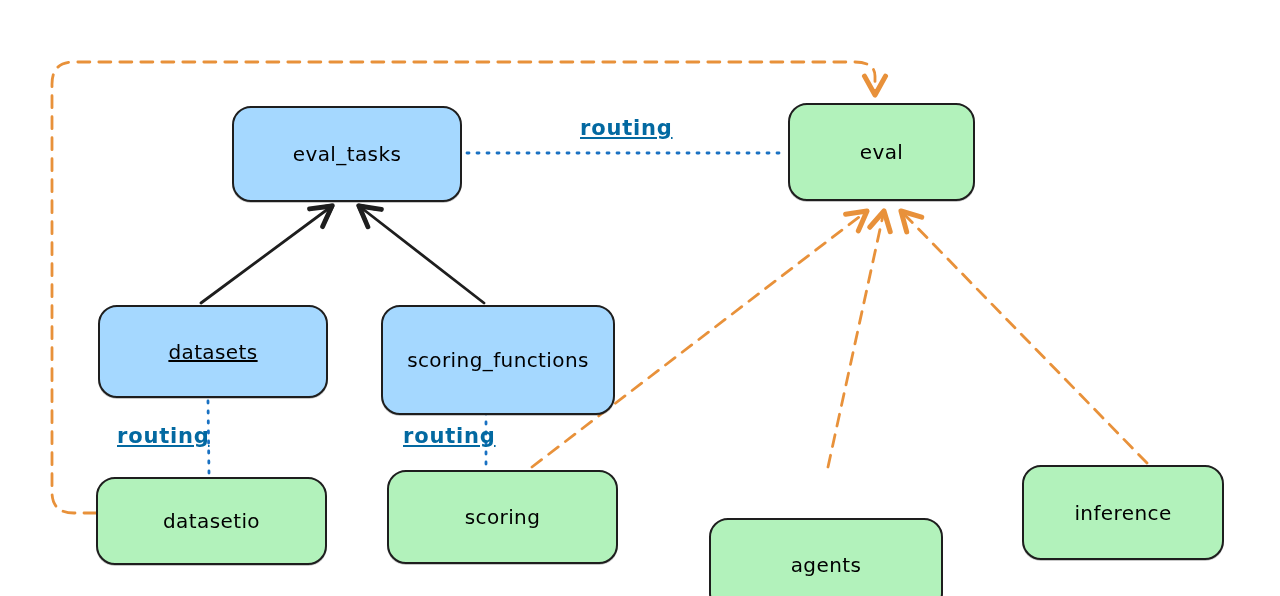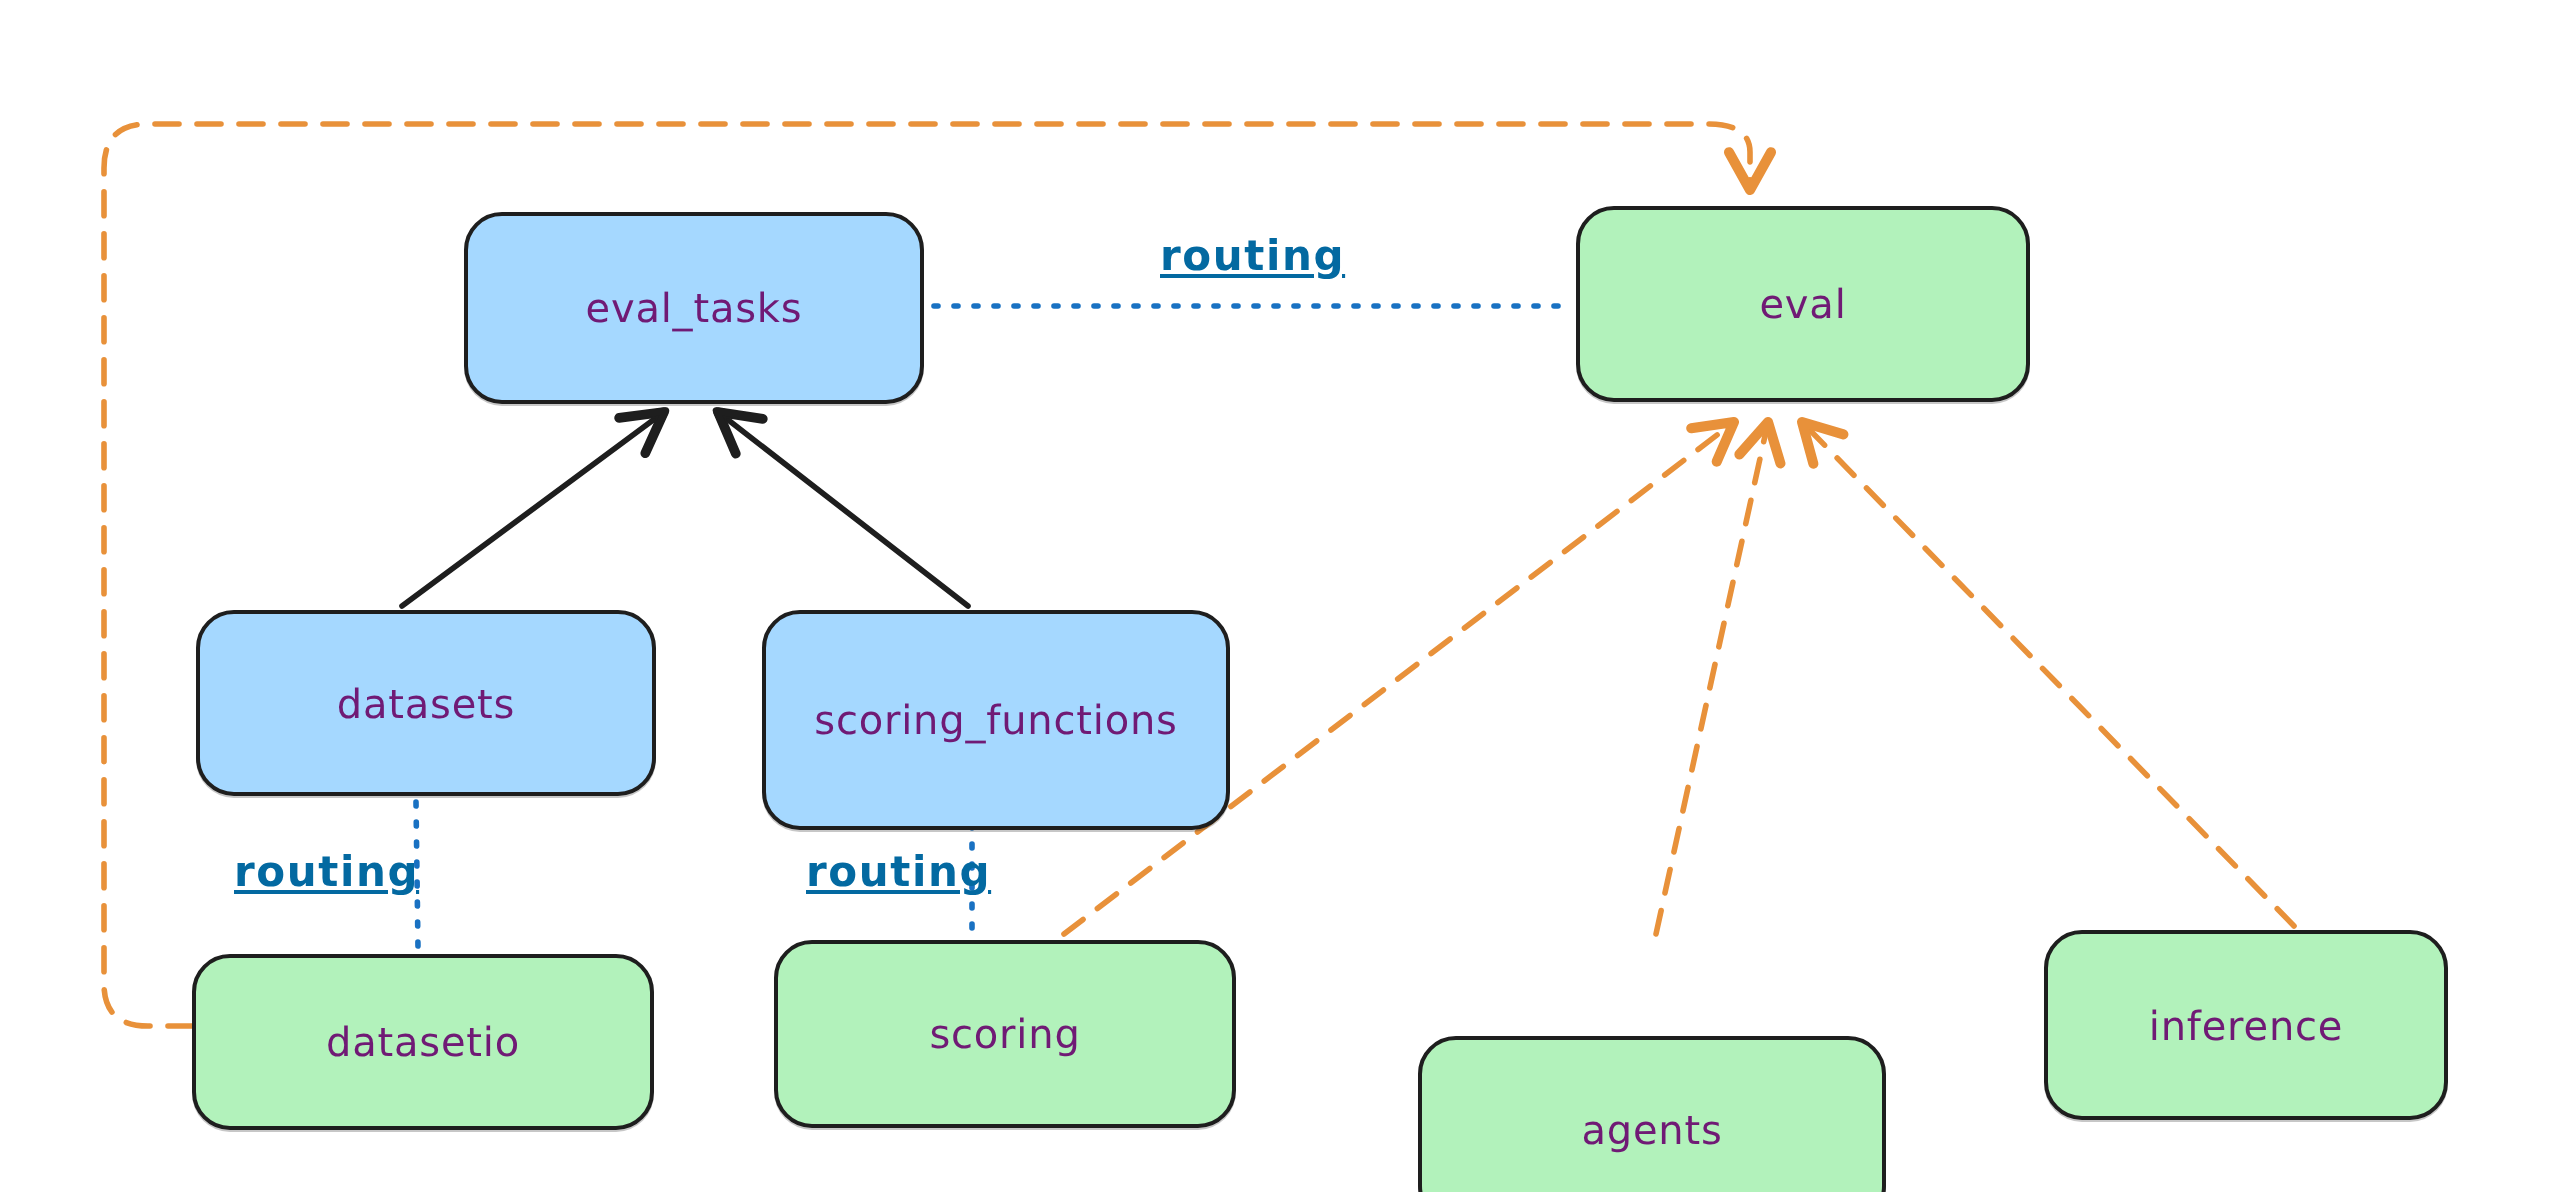--- a/index.html
+++ b/index.html
@@ -26,21 +26,21 @@
     border: 2.5px solid #1e1e1e;
     border-radius: 19px;
     display: flex;
     align-items: center;
     justify-content: center;
     box-shadow: 0 1px 0 rgba(30,30,30,0.25);
   }
   .node.blue  { background: #a5d8ff; }
   .node.green { background: #b2f2bb; }
   .node-label {
-    color: #701a75;
+    color: #000000;
     font-size: 20px;
     letter-spacing: 0.4px;
     white-space: nowrap;
   }
   .edge-label {
     position: absolute;
     color: #0369a1;
     font-size: 21px;
     font-weight: bold;
     letter-spacing: 0.8px;
@@ -74,25 +74,25 @@
     <path d="M 96 513 L 74 513 Q 52 513 52 492 L 52 84 Q 52 62 74 62 L 854 62 Q 875 62 875 76 L 875 95" fill="none" stroke="#e8913a" stroke-width="2.8" stroke-dasharray="12 9" stroke-linecap="round" marker-end="url(#ah-orange)"></path>
     <line x1="532" y1="467" x2="867" y2="211" stroke="#e8913a" stroke-width="2.8" stroke-dasharray="12 9" stroke-linecap="round" marker-end="url(#ah-orange)"></line>
     <line x1="828" y1="467" x2="884" y2="211" stroke="#e8913a" stroke-width="2.8" stroke-dasharray="12 9" stroke-linecap="round" marker-end="url(#ah-orange)"></line>
     <line x1="1147" y1="463" x2="901" y2="211" stroke="#e8913a" stroke-width="2.8" stroke-dasharray="12 9" stroke-linecap="round" marker-end="url(#ah-orange)"></line>
   </svg>
 
   <div class="node blue" style="left:232px; top:106px; width:230px; height:96px;">
     <span class="node-label">eval_tasks</span>
   </div>
 
-  <div class="node green" style="left:788px; top:103px; width:227px; height:98px;">
+  <div class="node green" style="left:788px; top:103px; width:187px; height:98px;">
     <span class="node-label">eval</span>
   </div>
 
-  <div class="node blue" style="left:98px; top:305px; width:230px; height:93px;">
+  <div class="node blue" style="left:98px; top:305px; width:230px; height:93px;text-decoration:underline;">
     <span class="node-label">datasets</span>
   </div>
 
   <div class="node blue" style="left:381px; top:305px; width:234px; height:110px;">
     <span class="node-label">scoring_functions</span>
   </div>
 
   <div class="node green" style="left:387px; top:470px; width:231px; height:94px;">
     <span class="node-label">scoring</span>
   </div>

